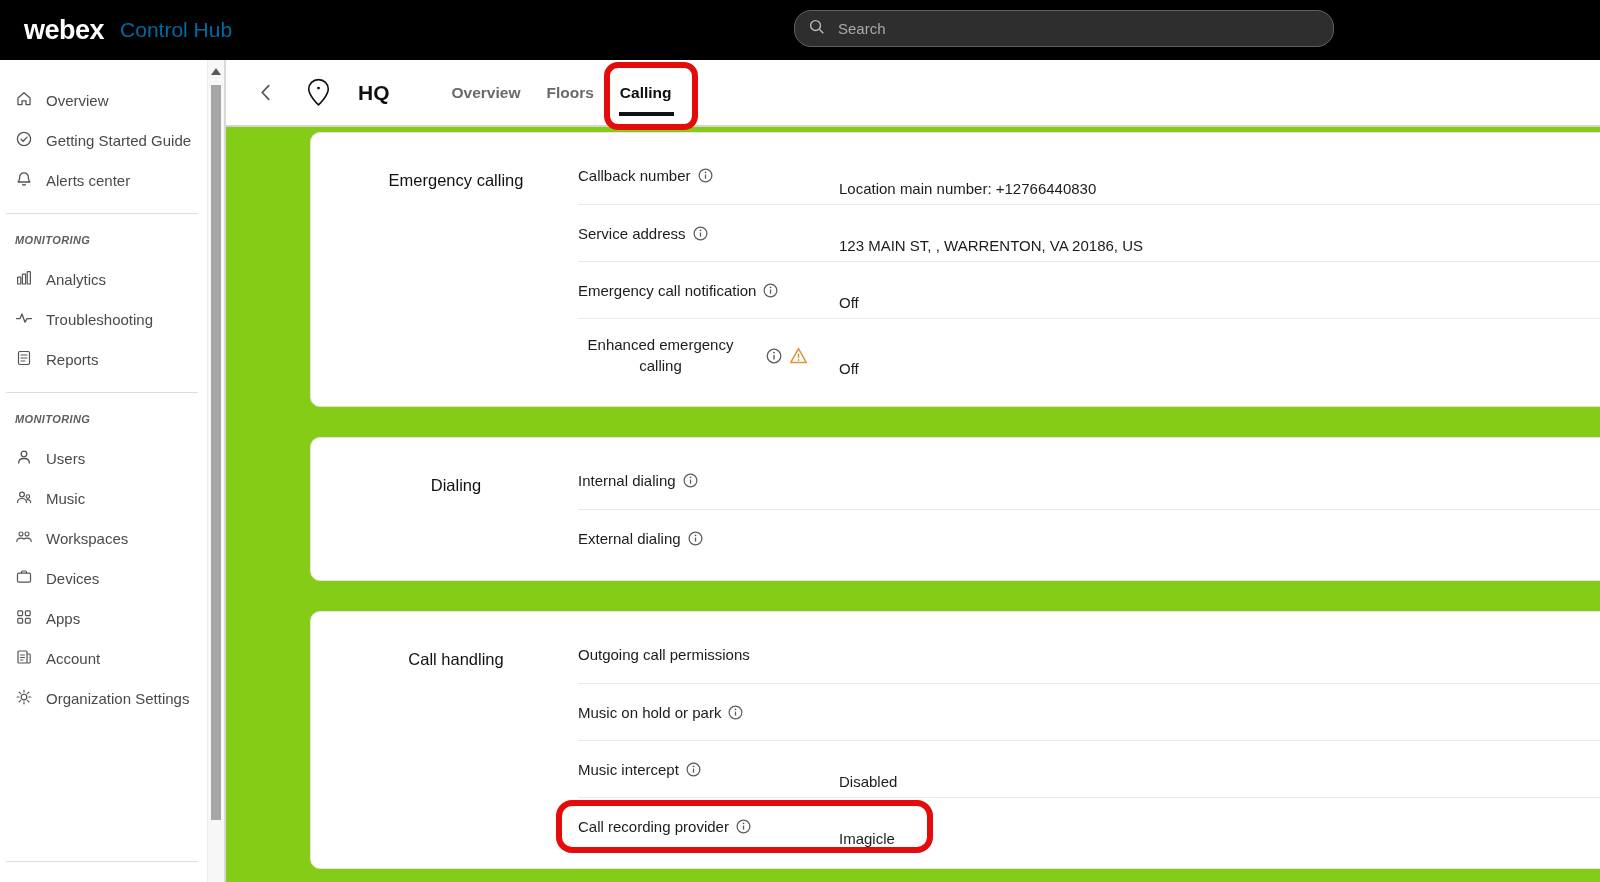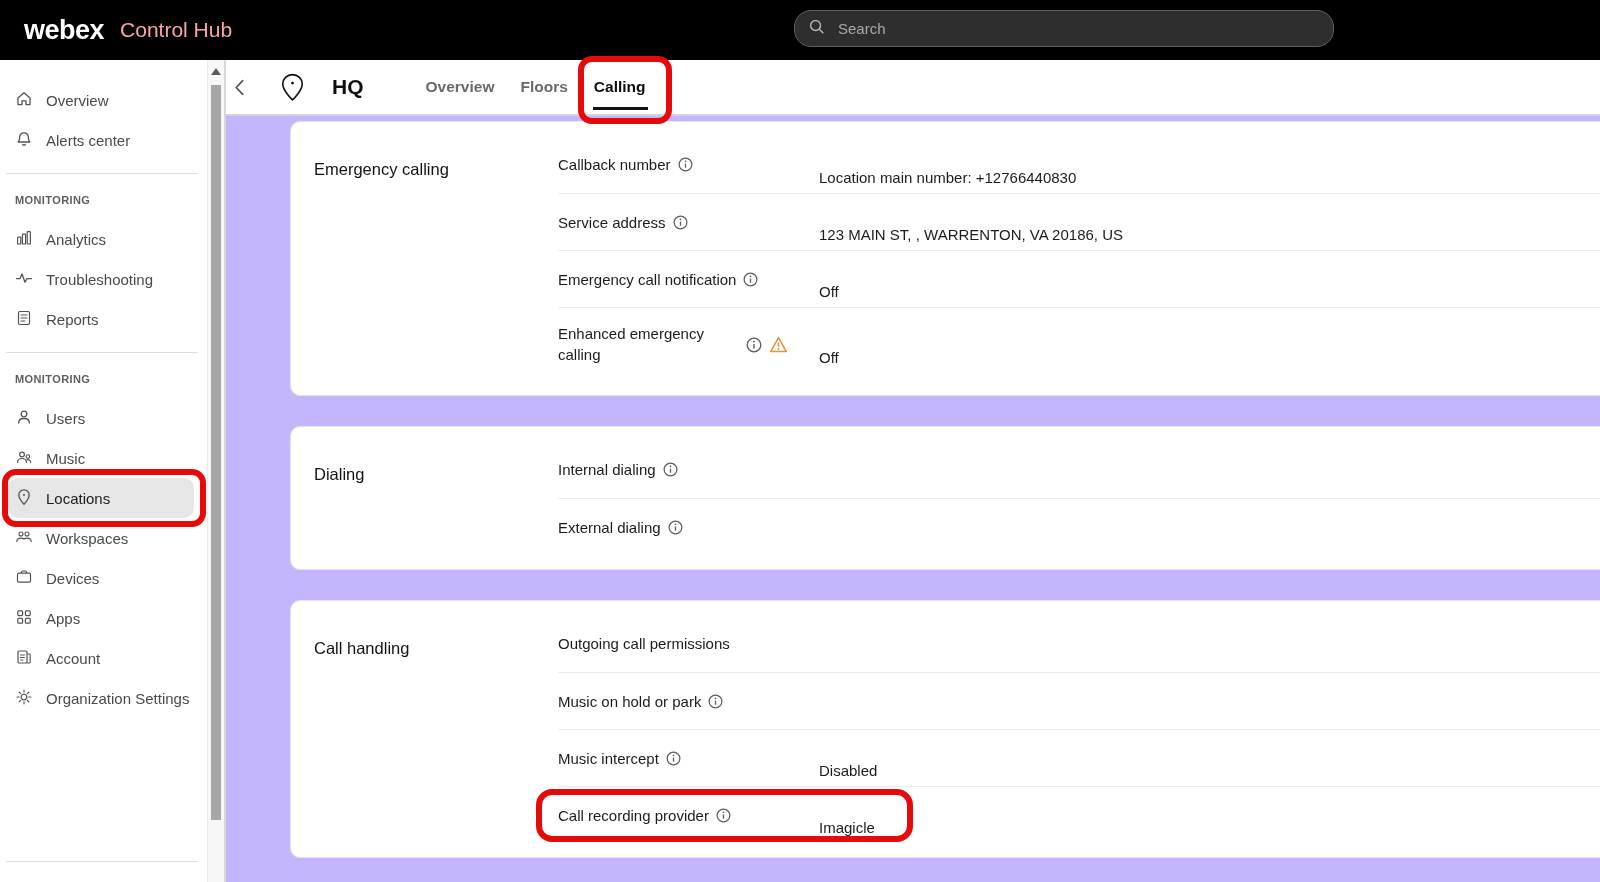--- a/index.html
+++ b/index.html
@@ -5,63 +5,63 @@
   html,body{margin:0;padding:0;}
   body{
     width:1600px;height:882px;overflow:hidden;
     font-family:"Liberation Sans",sans-serif;
     background:#f4f4f4;-webkit-font-smoothing:antialiased;
   }
   
   .topbar{height:60px;background:#000;display:flex;align-items:center;
     padding:0 0 0 24px;position:relative;box-sizing:border-box;}
   .brand{color:#fff;font-size:27px;font-weight:800;letter-spacing:-0.5px;}
-  .product{color:#fca5a5;font-size:21px;font-weight:400;margin-left:16px;}
+  .product{color:#0369a1;font-size:21px;font-weight:400;margin-left:16px;}
   .search{position:absolute;left:794px;top:10px;width:540px;height:37px;
     background:#2e2e2e;border:1px solid #5f5f5f;border-radius:17px;
     display:flex;align-items:center;gap:11px;padding:0 13px;box-sizing:border-box;}
   .search input{background:transparent;border:none;outline:none;color:#ddd;
     font-size:15px;font-family:"Liberation Sans",sans-serif;width:100%;}
   .search input::placeholder{color:#a9a9a9;}
   
   .app{display:flex;height:822px;}
   
   .sidebar{width:226px;flex:none;background:#fff;border-right:2px solid #d8d8d8;
     position:relative;box-sizing:border-box;padding-top:20px;}
   .nav-item{height:40px;display:flex;align-items:center;gap:13px;
     padding-left:15px;margin-right:32px;color:#4a4a4a;font-size:15px;cursor:default;}
   .nav-item svg{flex:none;color:#545454;}
   .nav-item.active{background:#e6e6e6;border-radius:10px;margin-left:8px;
     margin-right:30px;padding-left:7px;color:#1c1c1c;position:relative;}
   .nav-divider{border-top:1px solid #dedede;margin:13px 26px 4px 6px;}
   .nav-heading{font-size:11px;font-weight:700;color:#5f5f5f;letter-spacing:0.4px;
-    padding:16px 0 13px 15px;}
+    padding:16px 0 13px 15px;font-style:italic;}
   .sb-scroll{position:absolute;top:0;right:0;width:17px;height:100%;
     background:#f7f7f7;border-left:1px solid #ececec;box-sizing:border-box;}
   .sb-arrow{position:absolute;top:8px;left:3px;width:0;height:0;
     border-left:5px solid transparent;border-right:5px solid transparent;
     border-bottom:7px solid #5a5a5a;}
   .sb-thumb{position:absolute;top:25px;left:3px;width:10px;height:735px;background:#a6a6a6;}
   .sb-bottom-divider{position:absolute;bottom:20px;left:6px;right:26px;border-top:1px solid #dedede;}
   
   .main{flex:1;display:flex;flex-direction:column;min-width:0;}
-  .main-header{height:56px;flex:none;background:#fff;display:flex;align-items:center;
-    border-bottom:2px solid #d4d4d4;box-sizing:border-box;text-align:right;}
+  .main-header{height:67px;flex:none;background:#fff;display:flex;align-items:center;
+    border-bottom:2px solid #d4d4d4;padding-left:26px;box-sizing:border-box;text-align:right;}
   .back-btn{padding:4px 8px;display:flex;align-items:center;cursor:default;}
   .hq-pin{margin-left:28px;display:flex;align-items:center;}
   .page-title{font-size:21px;font-weight:700;color:#0f0f0f;margin-left:28px;}
   .tabs{display:flex;align-items:center;gap:26px;margin-left:62px;}
   .tab{font-size:15.5px;font-weight:700;color:#696969;cursor:default;}
   .tab-wrap{position:relative;display:inline-block;}
   .tab.active{color:#0d0d0d;}
   .tab-underline{position:absolute;left:-1px;right:-3px;bottom:-14px;height:3.5px;background:#111;}
   .ring-calling{position:absolute;left:-16px;right:-27px;top:-22px;bottom:-28px;
     border:6.5px solid #e60b0b;border-radius:14px;pointer-events:none;}
   
-  .content{flex:1;background:#c4b5fd;padding:5px 0 0 64px;overflow:hidden;box-sizing:border-box;}
+  .content{flex:1;background:#84cc16;padding:5px 0 0 84px;overflow:hidden;box-sizing:border-box;text-align:center;}
   .card{background:#fff;border:1px solid #e3e3e3;border-radius:10px;
     margin:0 -24px 30px 0;display:flex;padding:14px 0 14px 23px;box-sizing:border-box;}
   .card-title{width:244px;flex:none;font-size:16.5px;color:#121212;padding-top:24px;}
   .rows{flex:1;min-width:0;}
   .row{display:flex;align-items:center;min-height:57px;box-sizing:border-box;position:relative;}
   .row + .row{border-top:1px solid #eaeaea;}
   .row-label{width:261px;flex:none;display:flex;align-items:center;gap:7px;
     font-size:15px;color:#1c1c1c;padding-right:10px;box-sizing:border-box;}
   .row-value{font-size:15px;color:#1c1c1c;margin-top:25px;}
   .row--tall{min-height:74px;}
@@ -95,20 +95,27 @@
   <div class="sidebar">
 
     <div class="nav-item">
       <span><svg viewBox="0 0 18 18" width="18" height="18">
             <path d="M3 8 L9 2.8 L15 8 V14.6 H11 V10.8 H7 V14.6 H3 Z" fill="none" stroke="currentColor" stroke-width="1.3" stroke-linejoin="round"></path>
           </svg></span>
       <span>Overview</span>
     </div>
     <div class="nav-item">
       <span><svg viewBox="0 0 18 18" width="18" height="18">
+            <circle cx="9" cy="9" r="6.6" fill="none" stroke="currentColor" stroke-width="1.3"></circle>
+            <path d="M6.1 9.2 L8.2 11.2 L12 7.1" fill="none" stroke="currentColor" stroke-width="1.3" stroke-linecap="round"></path>
+          </svg></span>
+      <span>Getting Started Guide</span>
+    </div>
+    <div class="nav-item">
+      <span><svg viewBox="0 0 18 18" width="18" height="18">
             <path d="M9 2.8 a4.3 4.3 0 0 1 4.3 4.3 c0 3.1.9 4.2 1.6 4.9 H3.1 c.7-.7 1.6-1.8 1.6-4.9 A4.3 4.3 0 0 1 9 2.8 Z" fill="none" stroke="currentColor" stroke-width="1.3" stroke-linejoin="round"></path>
             <path d="M7.4 14 a1.7 1.7 0 0 0 3.2 0" fill="none" stroke="currentColor" stroke-width="1.3"></path>
           </svg></span>
       <span>Alerts center</span>
     </div>
 
     <div class="nav-divider"></div>
     <div class="nav-heading">MONITORING</div>
 
     <div class="nav-item">
@@ -144,28 +151,20 @@
       <span>Users</span>
     </div>
     <div class="nav-item">
       <span><svg viewBox="0 0 18 18" width="18" height="18">
             <circle cx="7" cy="6.5" r="2.4" fill="none" stroke="currentColor" stroke-width="1.2"></circle>
             <path d="M2.5 14.5 c0-2.6 2-4 4.5-4 s4.5 1.4 4.5 4" fill="none" stroke="currentColor" stroke-width="1.2" stroke-linecap="round"></path>
             <circle cx="12.9" cy="8.6" r="1.8" fill="none" stroke="currentColor" stroke-width="1.1"></circle>
             <path d="M12.1 11.6 c2 0 3.6 1.1 3.6 3" fill="none" stroke="currentColor" stroke-width="1.1" stroke-linecap="round"></path>
           </svg></span>
       <span>Music</span>
-    </div>
-    <div class="nav-item active">
-      <span><svg viewBox="0 0 18 18" width="18" height="18">
-            <path d="M9 1.8 C6 1.8 3.8 4 3.8 7 c0 3.6 5.2 9.2 5.2 9.2 s5.2-5.6 5.2-9.2 C14.2 4 12 1.8 9 1.8 Z" fill="none" stroke="currentColor" stroke-width="1.3"></path>
-            <circle cx="9" cy="6.9" r="1" fill="currentColor"></circle>
-          </svg></span>
-      <span>Locations</span>
-      <span class="ring-locations"></span>
     </div>
     <div class="nav-item">
       <span><svg viewBox="0 0 18 18" width="18" height="18">
             <circle cx="6" cy="6" r="2" fill="none" stroke="currentColor" stroke-width="1.1"></circle>
             <circle cx="12" cy="6" r="2" fill="none" stroke="currentColor" stroke-width="1.1"></circle>
             <path d="M1.8 13.6 c0-2.2 1.8-3.5 4.2-3.5 1.2 0 2.3.3 3 .9 .7-.6 1.8-.9 3-.9 2.4 0 4.2 1.3 4.2 3.5" fill="none" stroke="currentColor" stroke-width="1.1" stroke-linecap="round"></path>
           </svg></span>
       <span>Workspaces</span>
     </div>
     <div class="nav-item">

